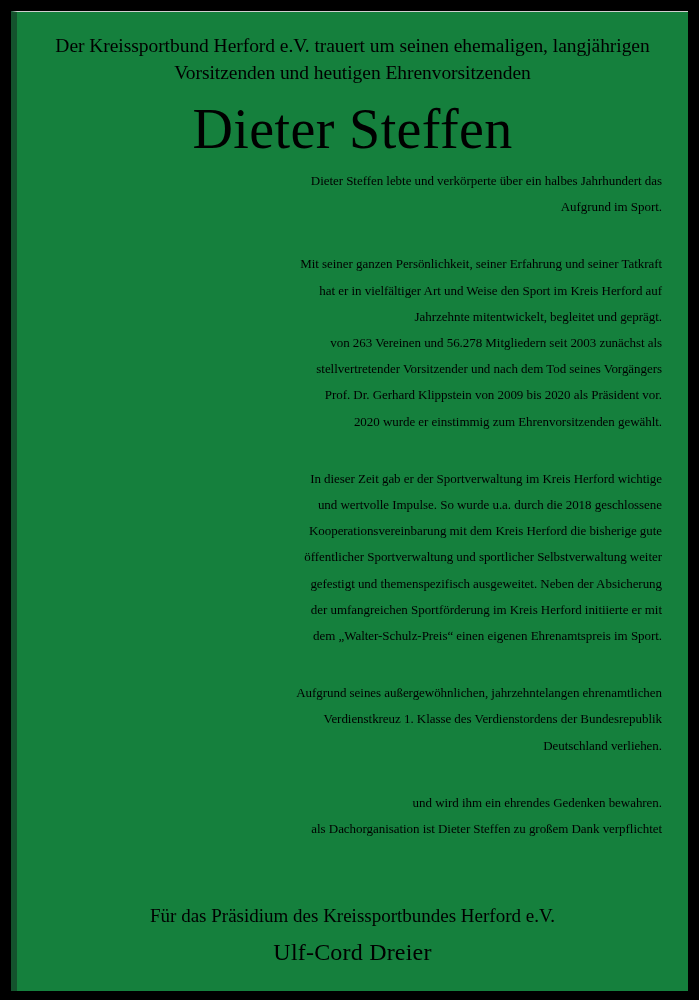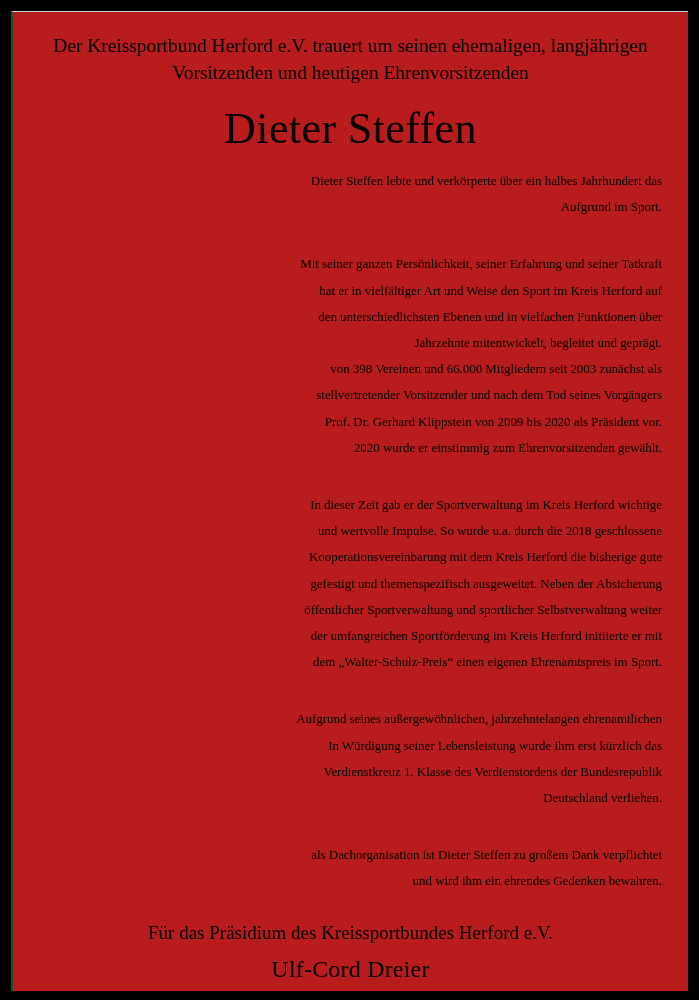--- a/index.html
+++ b/index.html
@@ -16,39 +16,39 @@
     box-sizing: border-box;
     background: #000000;
     padding: 11px 11px 9px 11px;
     position: relative;
     overflow: hidden;
   }
   .obituary-card {
     width: 100%;
     height: 100%;
     box-sizing: border-box;
-    background: #b91c1c;
-    border-left: 2px solid #14532d;
+    background: #15803d;
+    border-left: 6px solid #14532d;
     border-top: 1px solid #cfcfcf;
     position: relative;
     overflow: hidden;
   }
   .obituary-body {
     box-sizing: border-box;
     padding: 20px 18px 0 18px;
     text-align: center;
     color: #000000;
   }
   .lede {
     font-size: 19.5px;
     line-height: 27px;
     letter-spacing: -0.05px;
   }
   .deceased-name {
-    font-size: 44px;
+    font-size: 56px;
     line-height: 62px;
     font-weight: normal;
     margin: 12px 0 2px 0;
     letter-spacing: 0.4px;
   }
   .para {
     font-size: 13px;
     line-height: 26.2px;
     margin: 8px;
     letter-spacing: -0.05px;
@@ -56,20 +56,21 @@
   }
   .para .line {
     display: block;
     white-space: nowrap;
   }
   .gap-md { height: 15px; }
   .gap-lg { height: 17px; }
   .closing-attribution {
     font-size: 19px;
     line-height: 26.2px;
+    margin-top: 36px;
   }
   .signer-name {
     font-size: 24px;
     line-height: 34px;
     margin-top: 6px;
     letter-spacing: 0.2px;
   }
 </style>
 </head>
 <body>
@@ -88,54 +89,52 @@
       <div class="para">
         <span class="line">Dieter Steffen lebte und verkörperte über ein halbes Jahrhundert das</span>
         <span class="line">Aufgrund im Sport.</span>
       </div>
 
       <div class="gap-md"></div>
 
       <div class="para">
         <span class="line">Mit seiner ganzen Persönlichkeit, seiner Erfahrung und seiner Tatkraft</span>
         <span class="line">hat er in vielfältiger Art und Weise den Sport im Kreis Herford auf</span>
-        <span class="line">den unterschiedlichsten Ebenen und in vielfachen Funktionen über</span>
         <span class="line">Jahrzehnte mitentwickelt, begleitet und geprägt.</span>
-        <span class="line">von 398 Vereinen und 66.000 Mitgliedern seit 2003 zunächst als</span>
+        <span class="line">von 263 Vereinen und 56.278 Mitgliedern seit 2003 zunächst als</span>
         <span class="line">stellvertretender Vorsitzender und nach dem Tod seines Vorgängers</span>
         <span class="line">Prof. Dr. Gerhard Klippstein von 2009 bis 2020 als Präsident vor.</span>
         <span class="line">2020 wurde er einstimmig zum Ehrenvorsitzenden gewählt.</span>
       </div>
 
       <div class="gap-md"></div>
 
       <div class="para">
         <span class="line">In dieser Zeit gab er der Sportverwaltung im Kreis Herford wichtige</span>
         <span class="line">und wertvolle Impulse. So wurde u.a. durch die 2018 geschlossene</span>
         <span class="line">Kooperationsvereinbarung mit dem Kreis Herford die bisherige gute</span>
+        <span class="line">öffentlicher Sportverwaltung und sportlicher Selbstverwaltung weiter</span>
         <span class="line">gefestigt und themenspezifisch ausgeweitet. Neben der Absicherung</span>
-        <span class="line">öffentlicher Sportverwaltung und sportlicher Selbstverwaltung weiter</span>
         <span class="line">der umfangreichen Sportförderung im Kreis Herford initiierte er mit</span>
         <span class="line">dem „Walter-Schulz-Preis“ einen eigenen Ehrenamtspreis im Sport.</span>
       </div>
 
       <div class="gap-md"></div>
 
       <div class="para">
         <span class="line">Aufgrund seines außergewöhnlichen, jahrzehntelangen ehrenamtlichen</span>
-        <span class="line">In Würdigung seiner Lebensleistung wurde ihm erst kürzlich das</span>
         <span class="line">Verdienstkreuz 1. Klasse des Verdienstordens der Bundesrepublik</span>
         <span class="line">Deutschland verliehen.</span>
       </div>
 
       <div class="gap-md"></div>
 
       <div class="para">
+        <span class="line">und wird ihm ein ehrendes Gedenken bewahren.</span>
         <span class="line">als Dachorganisation ist Dieter Steffen zu großem Dank verpflichtet</span>
-        <span class="line">und wird ihm ein ehrendes Gedenken bewahren.</span>
       </div>
 
       <div class="gap-lg"></div>
 
       <div class="closing-attribution">Für das Präsidium des Kreissportbundes Herford e.V.</div>
       <div class="signer-name">Ulf-Cord Dreier</div>
 
     </div>
   </div>
 </div>

